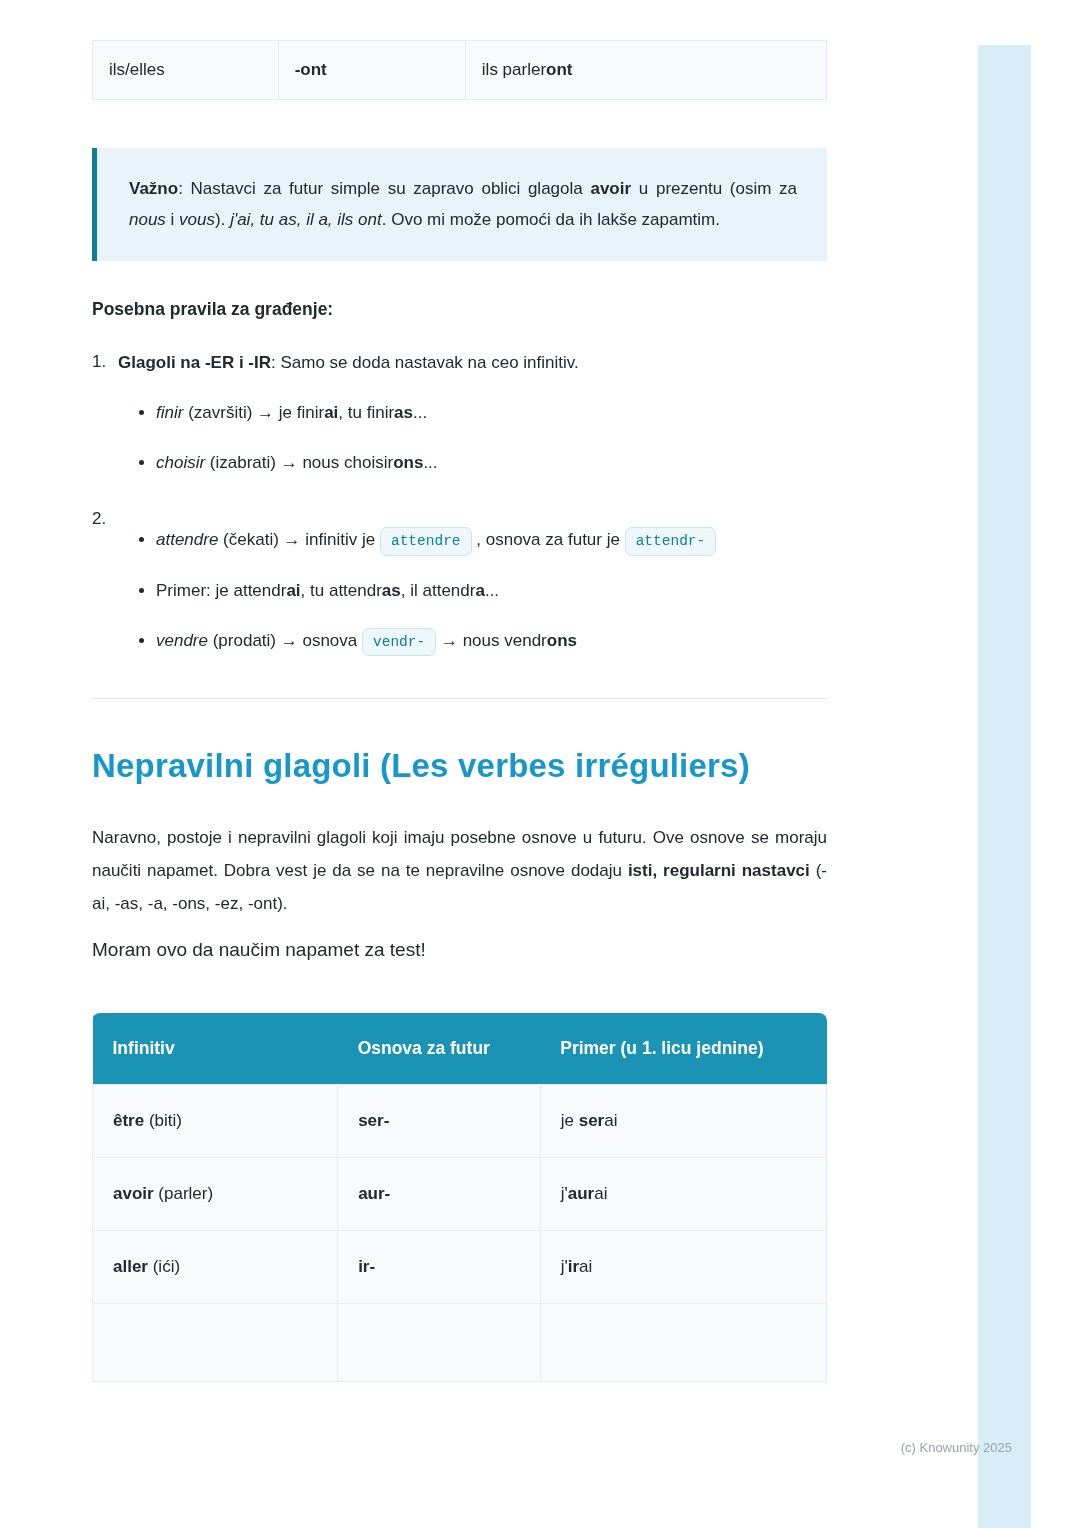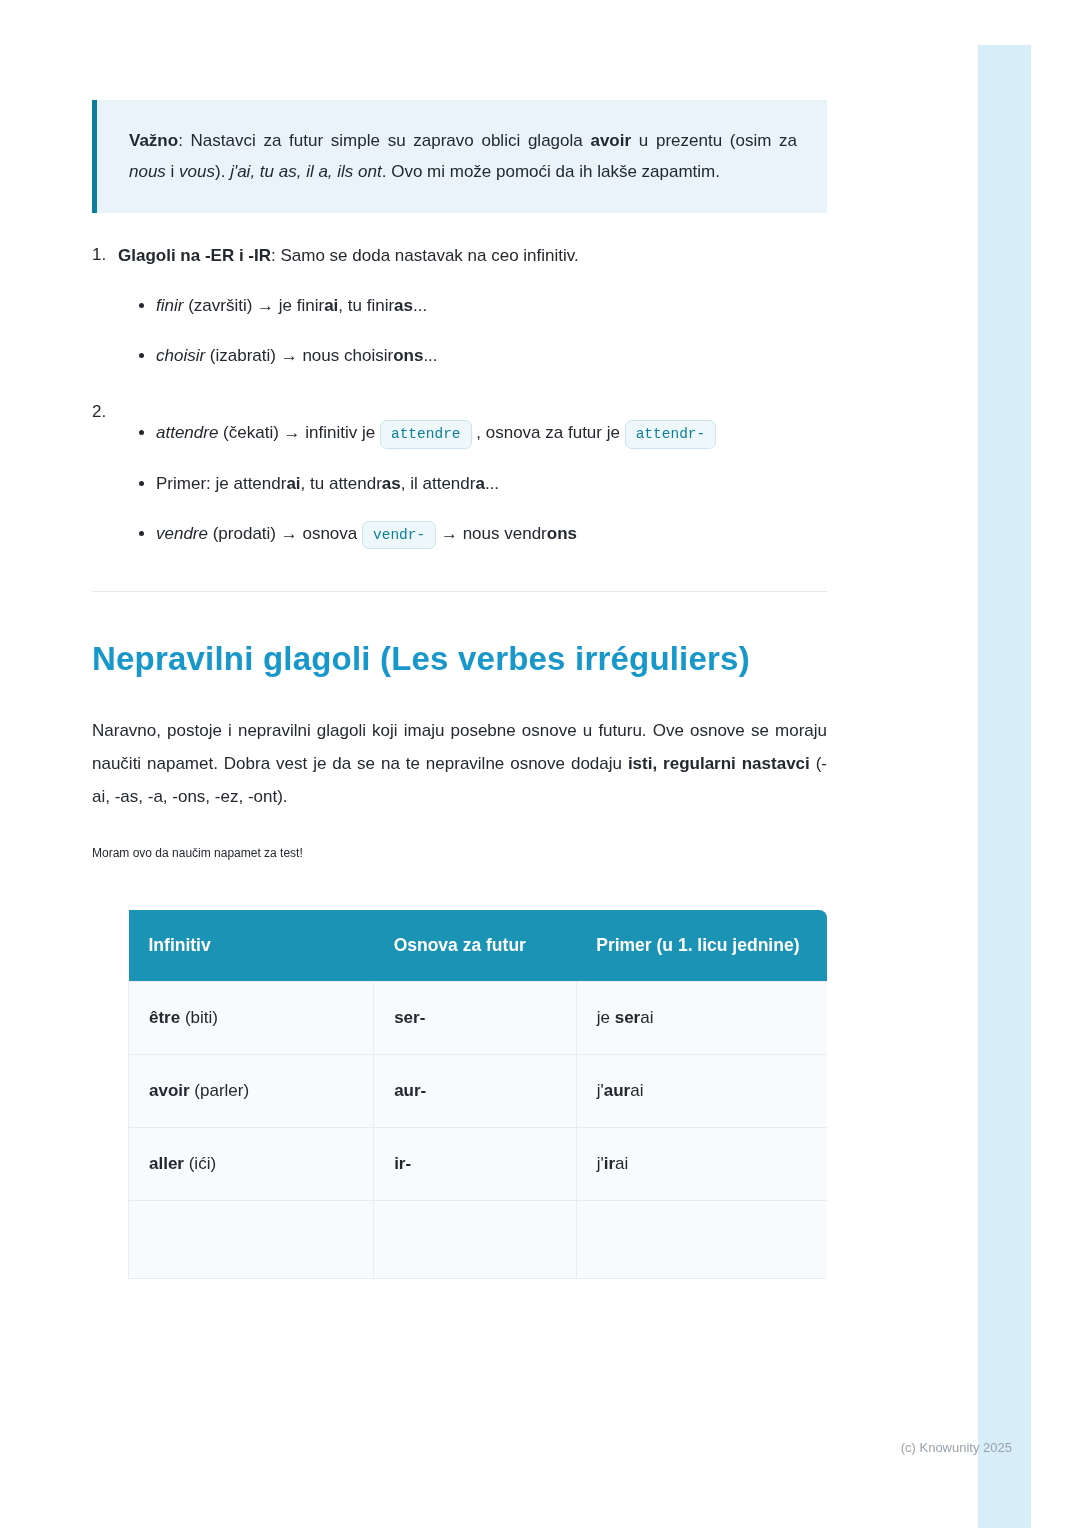--- a/index.html
+++ b/index.html
@@ -37,21 +37,21 @@
   .frag-table td {
     background:#f8fafc; border:1px solid #e4e9ef;
     padding:19px 16px; font-size:17px;
   }
   .frag-table td:nth-child(1){ width:25.3%; }
   .frag-table td:nth-child(2){ width:25.5%; }
   .frag-table td:nth-child(3){ width:49.2%; }
 
   
   .callout {
-    margin-top:60px;
+    margin-top:48px;
     background:#e8f4f9;
     border-left:5px solid #0f7e9b;
     padding:25px 30px 25px 32px;
   }
   .callout p { font-size:17px; line-height:1.85; text-align:justify; }
 
   .section-subhead { margin-top:38px; font-size:17.5px; font-weight:bold; }
 
   
   .olist { margin-top:6px; }
@@ -62,50 +62,60 @@
   .bullets { margin:4px 0 0 38px; }
   .bullets li { margin-top:21px; font-size:17px; line-height:1.7; }
 
   .divider { margin-top:42px; border:none; border-top:1px solid #e5e8ec; }
 
   .big-heading {
     margin-top:48px; font-size:33px; font-weight:bold; color:#1898ca;
     letter-spacing:0.2px;
   }
   .intro-par { margin-top:36px; font-size:17px; line-height:1.95; text-align:justify; }
-  .note-par  { margin-top:30px; font-size:12px; line-height:1.7; }
+  .note-par  { margin-top:14px; font-size:19px; line-height:1.7; }
 
   
   .table-wrap { margin-top:46px; border-radius:8px 8px 0 0; overflow:hidden; }
-  .irr-table { width:100%; border-collapse:collapse;margin-left:36px; }
+  .irr-table { width:100%; border-collapse:collapse; }
   .irr-table th {
     background:#1b93b4; color:#ffffff; text-align:left;
     font-size:17.5px; font-weight:bold; padding:25px 20px;
   }
   .irr-table th:nth-child(1){ width:33.4%; }
   .irr-table th:nth-child(2){ width:27.6%; }
   .irr-table th:nth-child(3){ width:39%; }
   .irr-table td {
     background:#f8fafc; border:1px solid #e9edf2;
     padding:26px 20px; font-size:17px;
   }
   .irr-table tr.partial td { height:78px; }
 </style>
 </head>
 <body>
 
 <div class="side-strip"></div>
 
 <div class="content">
 
+  <table class="frag-table">
+    <tbody>
+        <tr>
+      <td><span>ils/elles</span></td>
+      <td><span class="b">-ont</span></td>
+      <td><span>ils parler</span><span class="b">ont</span></td>
+    </tr>
+  </tbody>
+    </table>
 
   <div class="callout">
     <p><span class="b">Važno</span><span>: Nastavci za futur simple su zapravo oblici glagola </span><span class="b">avoir</span><span> u prezentu (osim za </span><span class="i">nous</span><span> i </span><span class="i">vous</span><span>). </span><span class="i">j'ai, tu as, il a, ils ont</span><span>. Ovo mi može pomoći da ih lakše zapamtim.</span></p>
   </div>
 
+  <p class="section-subhead">Posebna pravila za građenje:</p>
 
   <div class="olist">
 
     <div class="oitem">
       <span class="onum">1.</span>
       <div class="obody">
         <p class="otext"><span class="b">Glagoli na -ER i -IR</span><span>: Samo se doda nastavak na ceo infinitiv.</span></p>
         <ul class="bullets">
           <li><span class="i">finir</span><span> (završiti) → je finir</span><span class="b">ai</span><span>, tu finir</span><span class="b">as</span><span>...</span></li>
           <li><span class="i">choisir</span><span> (izabrati) → nous choisir</span><span class="b">ons</span><span>...</span></li>

